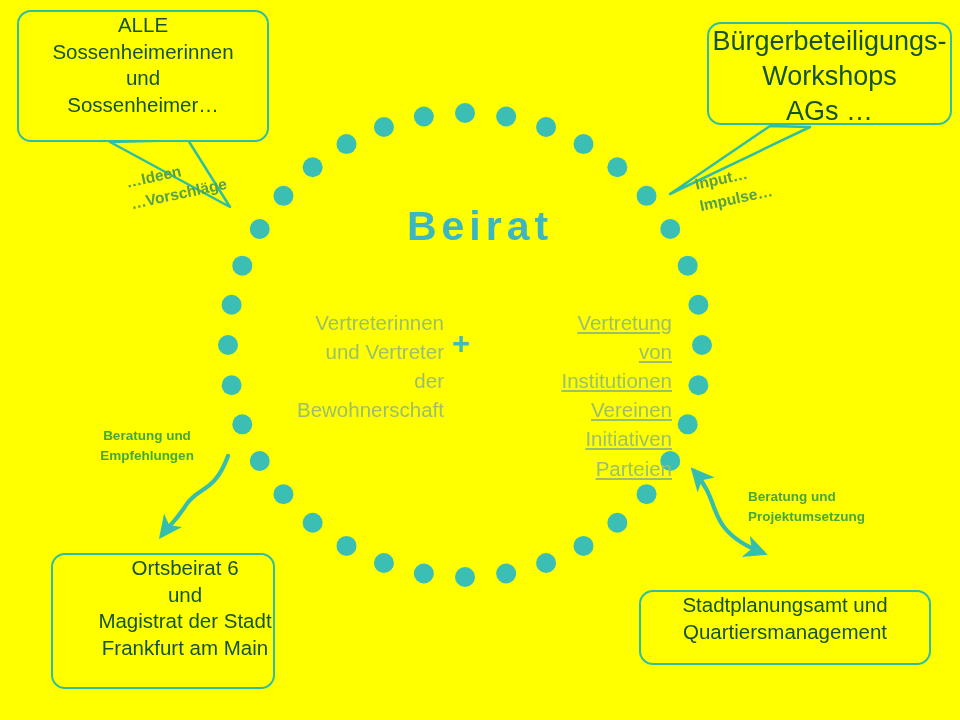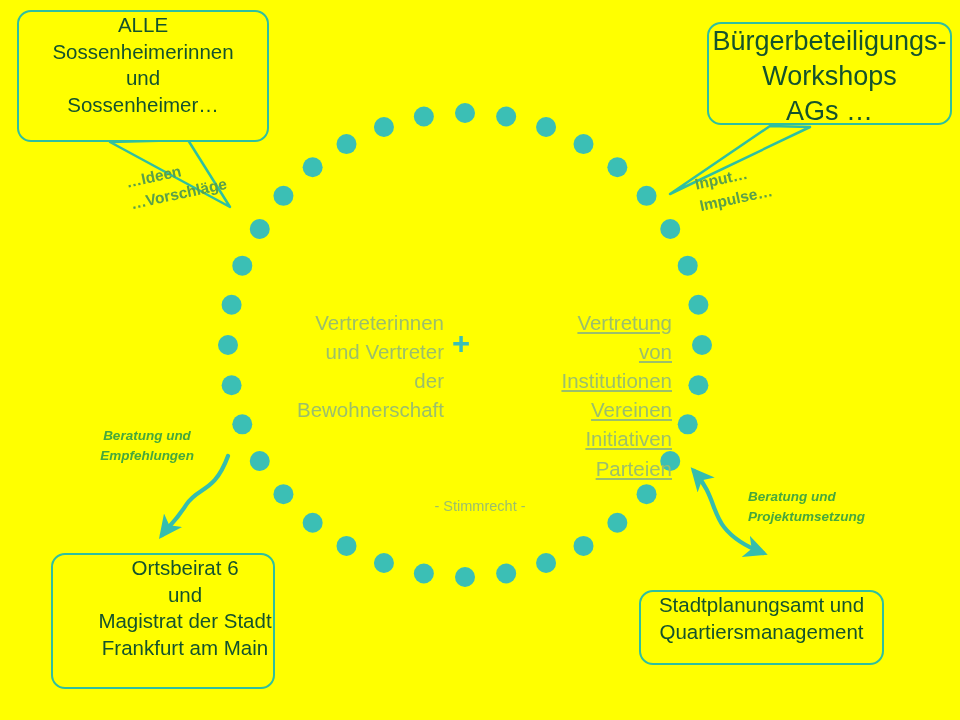--- a/index.html
+++ b/index.html
@@ -50,21 +50,21 @@
   #bubble-workshops {
     left: 707px; top: 22px; width: 245px; height: 103px;
     font-size: 27px;
   }
   #box-ortsbeirat {
     left: 51px; top: 553px; width: 224px; height: 136px;
     font-size: 20.5px;
     padding-left: 44px;
   }
   #box-stadtplanung {
-    left: 639px; top: 590px; width: 245px; height: 75px;
+    left: 639px; top: 590px; width: 292px; height: 75px;
     font-size: 20.5px;
   }
 
   
   #title-beirat {
     position: absolute;
     left: 280px; top: 203px;
     width: 400px;
     text-align: center;
     font-size: 41px;
@@ -122,21 +122,20 @@
     transform-origin: left top;
   }
 
   .flat-label {
     position: absolute;
     font-size: 13.5px;
     font-weight: bold;
     color: #46A83C;
     line-height: 1.45;
     white-space: pre-line;
-    font-style: italic;
   }
   #label-beratung-left  { left: 77px;  top: 426px; width: 140px; text-align: center; }
   #label-beratung-right { left: 748px; top: 487px; width: 165px; text-align: left; }
 </style>
 </head>
 <body>
 
 <div id="stage">
 
   <svg id="dot-svg" viewBox="0 0 960 720">
@@ -219,36 +218,36 @@
 und
 Magistrat der Stadt
 Frankfurt am Main</span>
   </div>
 
   <div class="bubble" id="box-stadtplanung">
     <span class="btext">Stadtplanungsamt und
 Quartiersmanagement</span>
   </div>
 
+  <div id="title-beirat">Beirat</div>
 
   <div class="col-text" id="col-left">Vertreterinnen
 und Vertreter
 der
 Bewohnerschaft</div>
 
   <div id="plus-sign">+</div>
 
   <div class="col-text" id="col-right">Vertretung
 von
 Institutionen
 Vereinen
 Initiativen
 Parteien</div>
 
-  <div id="stimmrecht">- Stimmrecht -</div>
 
   <div class="tilt-label" id="label-ideen">…Ideen
 …Vorschläge</div>
 
   <div class="tilt-label" id="label-input">Input…
 Impulse…</div>
 
   <div class="flat-label" id="label-beratung-left">Beratung und
 Empfehlungen</div>
 

